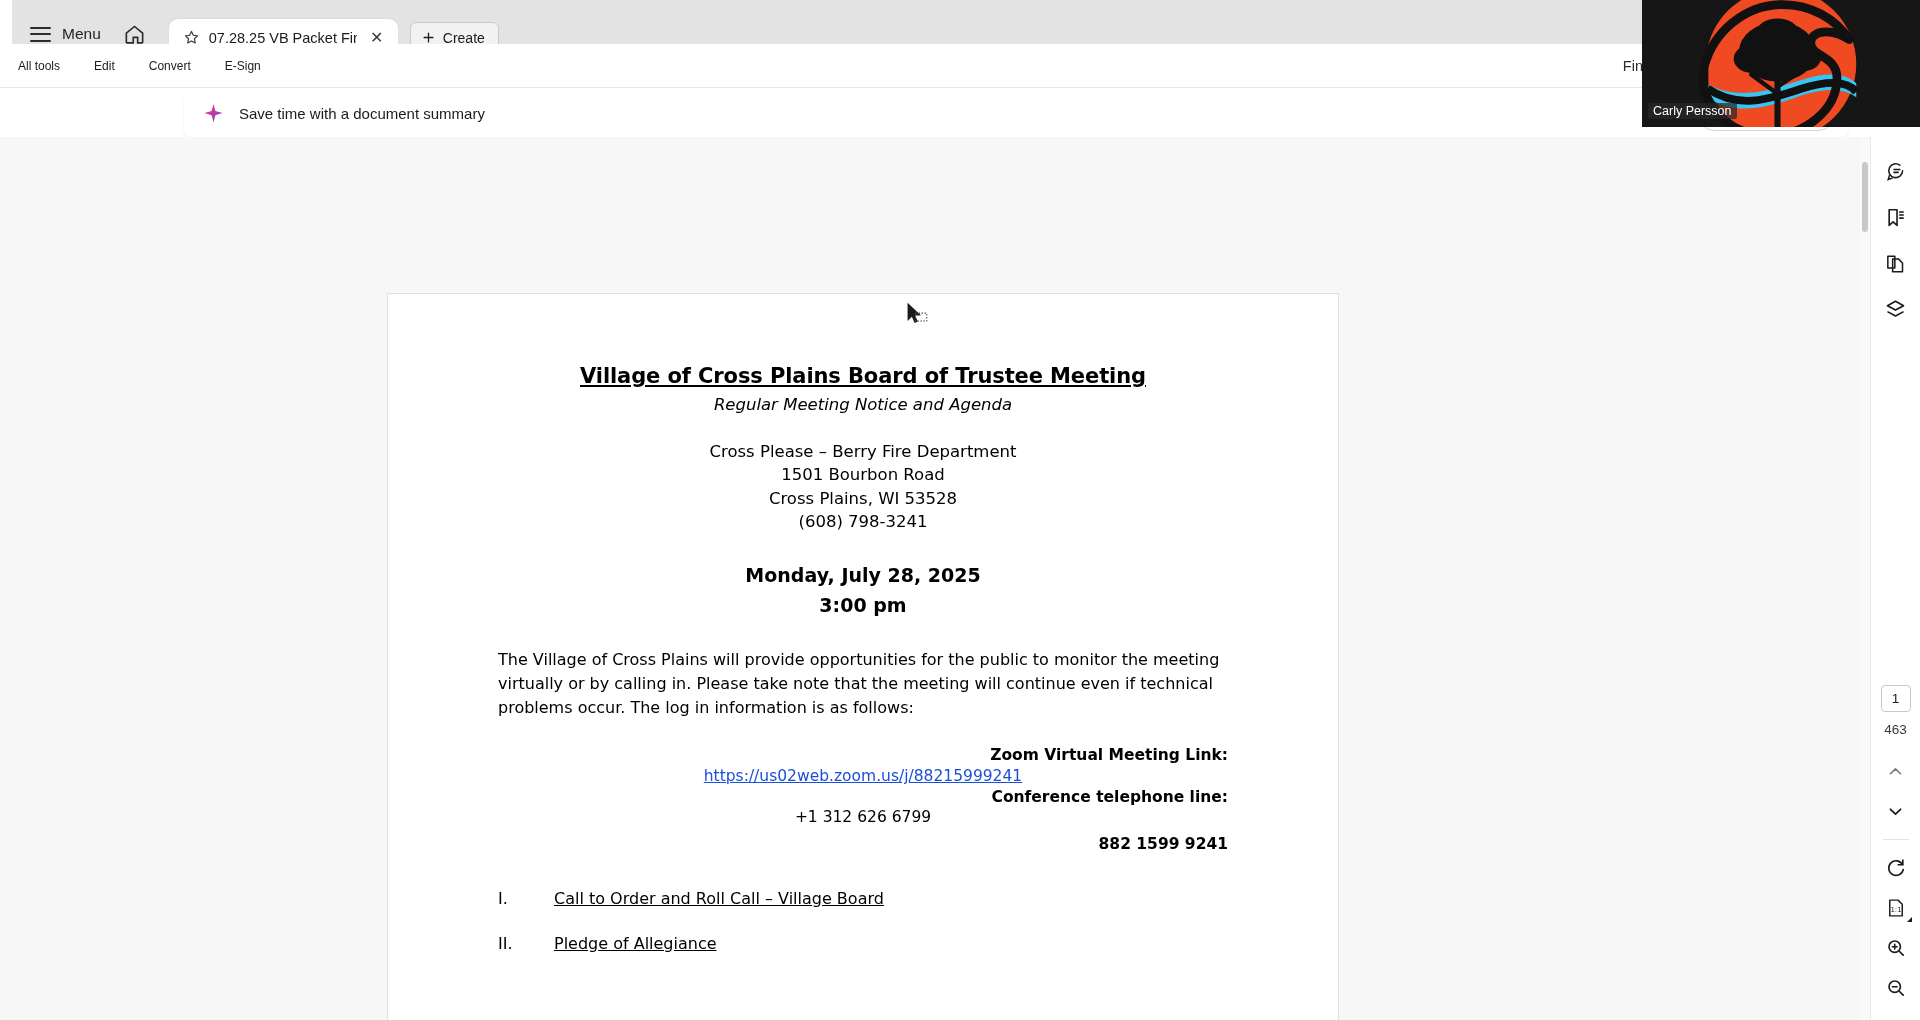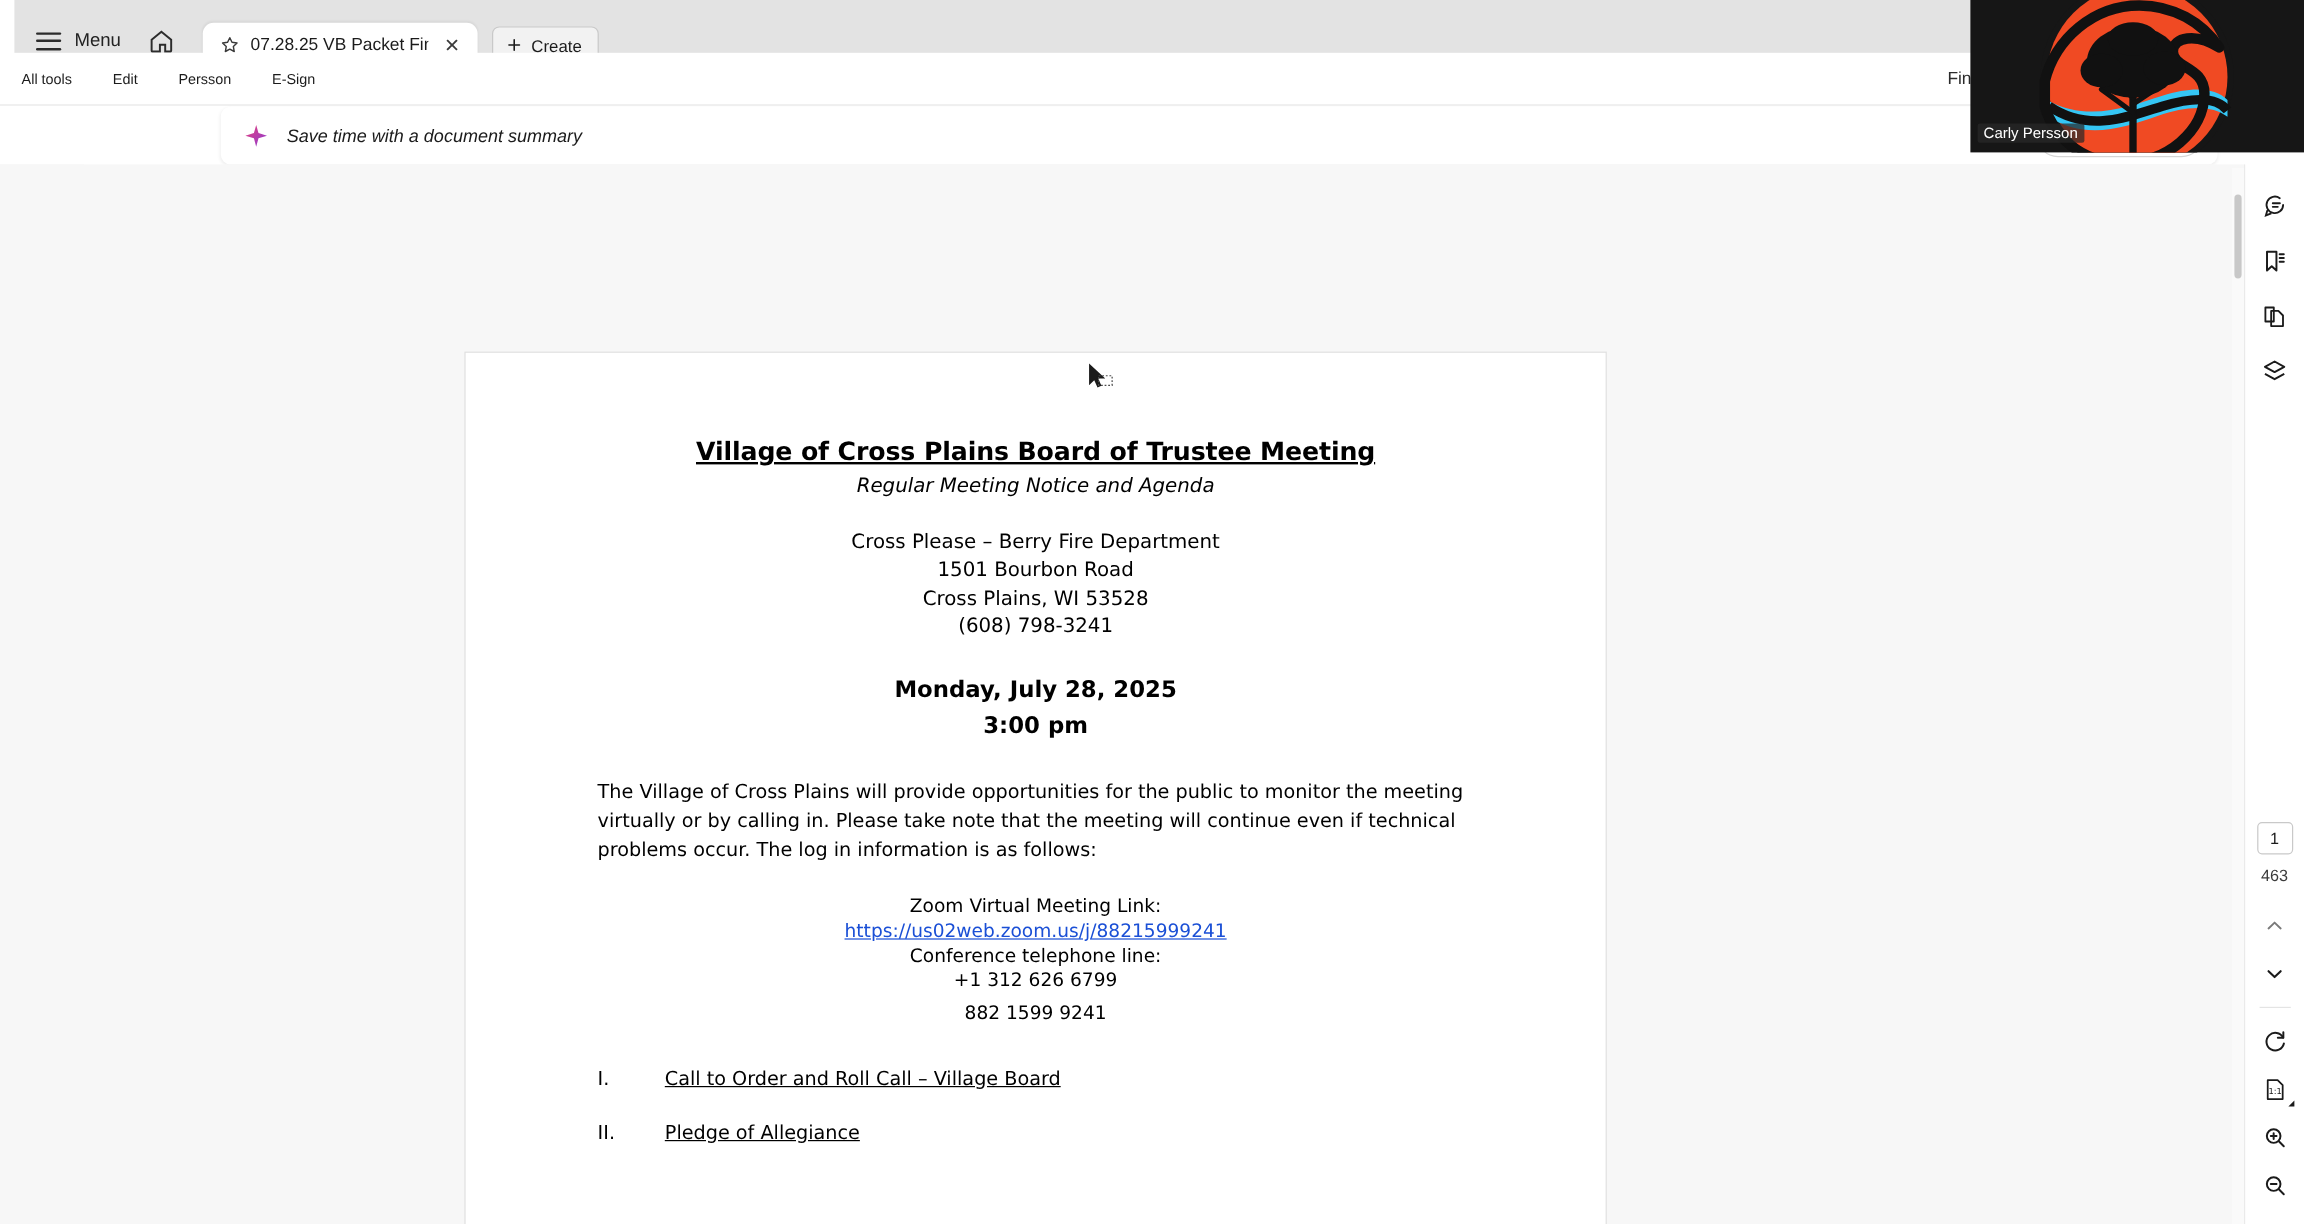--- a/index.html
+++ b/index.html
@@ -74,21 +74,21 @@
   .banner-wrap {
     position: absolute; top: 89px; left: 0; width: 1920px; height: 48px;
     background: #fff;
   }
   .banner {
     position: absolute; left: 184px; top: 0; right: 72px; height: 48px;
     background: #fff; border-radius: 8px;
     display: flex; align-items: center; padding: 0 12px 0 18px;
     box-shadow: 0 1px 3px rgba(0,0,0,.07);
   }
-  .banner-text { font-size: 15px; color: #1b1b1b; margin-left: 14px; font-style: italic; }
+  .banner-text { font-size: 15px; color: #1b1b1b; margin-left: 14px; }
   .view-summary {
     margin-left: auto; height: 36px; padding: 0 18px;
     border: 1px solid #d5d5d5; border-radius: 18px; background: #fff;
     font-size: 14.5px; font-weight: bold; color: #1b1b1b;
     display: flex; align-items: center;
   }
 
   
   .viewer {
     position: absolute; top: 137px; left: 0; width: 1870px; height: 883px;
@@ -127,21 +127,21 @@
   }
   .doc-title {
     text-align: center; font-size: 21px; font-weight: bold;
     color: #000; text-decoration: underline; letter-spacing: -0.1px;
   }
   .doc-sub { text-align: center; font-size: 16.5px; font-style: italic; margin-top: 7px; }
   .doc-addr { text-align: center; font-size: 16.5px; margin-top: 26px; line-height: 1.42; }
   .doc-date { text-align: center; font-size: 19px; font-weight: bold; margin-top: 26px; line-height: 1.6; }
   .doc-para { font-size: 16px; line-height: 1.5; margin-top: 28px; text-align: left; }
   .doc-zoom { text-align: center; margin-top: 25px; font-size: 15.5px; line-height: 1.33; }
-  .doc-zoom .b { font-weight: normal; }
+  .doc-zoom .b { font-weight: bold; text-align: right; }
   .doc-zoom a { color: #1a4fd6; text-decoration: underline; }
   .agenda { margin-top: 34px; font-size: 16px; }
   .agenda-row { display: flex; margin-bottom: 26px; }
   .agenda-num { width: 56px; flex: none; }
   .agenda-text { text-decoration: underline; }
 
   
   .rightrail {
     position: absolute; top: 137px; right: 0; width: 50px; height: 883px;
     background: #fff; border-left: 1px solid #eaeaea;
@@ -234,21 +234,21 @@
           <path d="M6.3 16.4V11a5.7 5.7 0 0 1 11.4 0v5.4l1 1.6H5.3z"></path>
           <path d="M10.3 19.4a1.85 1.85 0 0 0 3.4 0"></path>
         </svg>
       </div>
     </div>
   </div>
 
   <div class="toolbar">
     <div class="tool-item">All tools</div>
     <div class="tool-item">Edit</div>
-    <div class="tool-item">Persson</div>
+    <div class="tool-item">Convert</div>
     <div class="tool-item">E-Sign</div>
 
     <div class="tb2-right">
       <div class="find-box">
         <span class="find-label">Find text or tools</span>
         <svg width="20" height="20" viewBox="0 0 24 24" fill="none" stroke="#1b1b1b" stroke-width="1.9" stroke-linecap="round">
           <circle cx="10.6" cy="10.6" r="6.3"></circle>
             <path d="M15.3 15.3 20 20"></path>
         </svg>
       </div>

